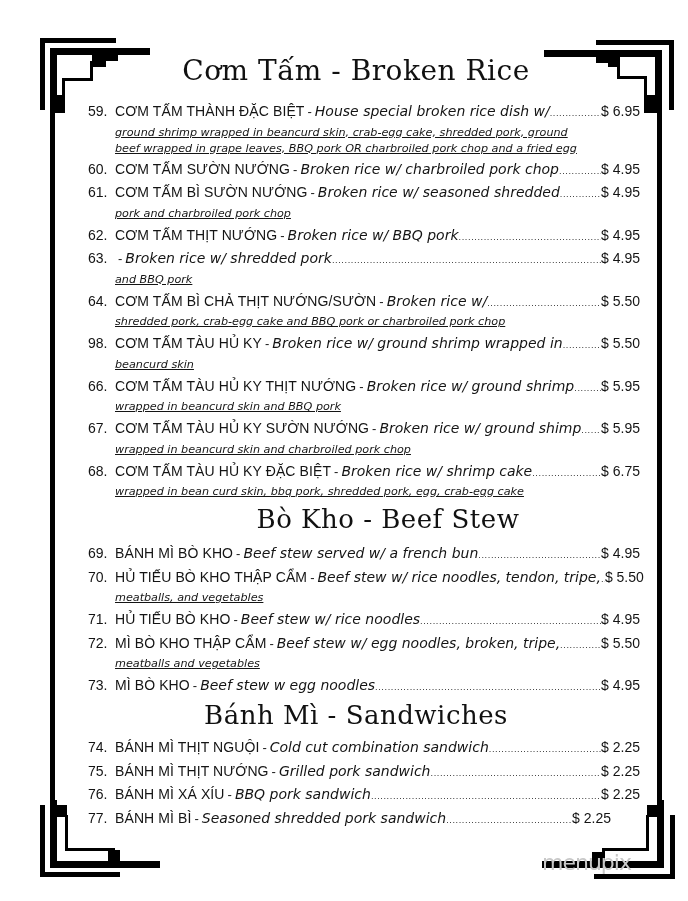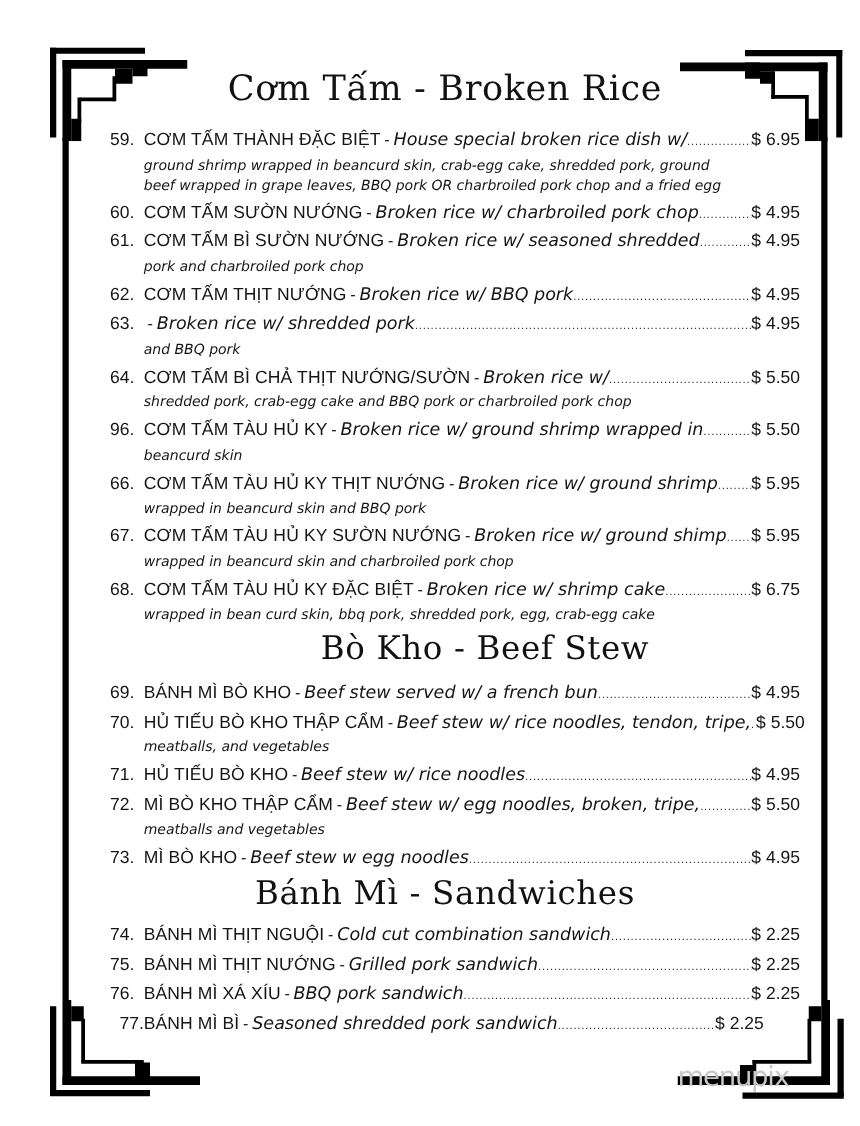--- a/index.html
+++ b/index.html
@@ -15,21 +15,21 @@
   .items { position: absolute; left: 76px; width: 552px; }
   .item { position: relative; font-size: 13.2px; line-height: 20.5px; }
   .line1 { display: flex; align-items: baseline; white-space: nowrap; }
   .num { width: 27px; flex: none; font-family: "Liberation Sans", sans-serif; font-size: 14px; }
   .name { font-family: "Liberation Sans", sans-serif; font-size: 14px; letter-spacing: 0.1px; }
   .dash { font-family: "Liberation Sans", sans-serif; font-size: 13px; margin: 0 3px; }
   .desc { font-style: italic; font-family: "DejaVu Sans", sans-serif; font-size: 14px; }
   .dots { flex: 1 1 auto; overflow: hidden; font-size: 8px; letter-spacing: 0.6px; white-space: nowrap; color: #222; min-width: 4px; }
   .dots::before { content: "................................................................................................................................................................................................................................."; }
   .price { flex: none; font-family: "Liberation Sans", sans-serif; font-size: 14px; }
-  .cont { padding-left: 27px; font-style: italic; font-family: "DejaVu Sans", sans-serif; font-size: 11.2px; line-height: 16px; white-space: nowrap; }
+  .cont { padding-left: 27px; font-style: italic; font-family: "DejaVu Sans", sans-serif; font-size: 11.2px; line-height: 16px; white-space: nowrap; text-decoration: underline; }
   .watermark { position: absolute; left: 530px; top: 850px; font-family: "DejaVu Sans", sans-serif; font-size: 22px; color: #c8c8c8; letter-spacing: -1px; }
 </style>
 </head>
 <body>
 
 <div class="frame">
 
   <svg class="corner" style="left:28px;top:38px" width="110" height="75" viewBox="0 0 110 75">
     <rect x="0" y="0" width="76" height="5" fill="#000"></rect>
     <rect x="0" y="0" width="5" height="72" fill="#000"></rect>
@@ -144,21 +144,21 @@
           <span class="name">CƠM TẤM BÌ CHẢ THỊT NƯỚNG/SƯỜN</span>
           <span class="dash">-</span>
           <span class="desc">Broken rice w/</span>
           <span class="dots"></span>
           <span class="price">$ 5.50</span>
         </div>
       <div class="cont" style="margin-bottom:3px;">shredded pork, crab-egg cake and BBQ pork or charbroiled pork chop</div>
     </div>
     <div class="item">
       <div class="line1">
-          <span class="num">96.</span>
+          <span class="num">98.</span>
           <span class="name">CƠM TẤM TÀU HỦ KY</span>
           <span class="dash">-</span>
           <span class="desc">Broken rice w/ ground shrimp wrapped in</span>
           <span class="dots"></span>
           <span class="price">$ 5.50</span>
         </div>
       <div class="cont" style="margin-bottom:3px;">beancurd skin</div>
     </div>
     <div class="item">
       <div class="line1">
@@ -278,21 +278,21 @@
     <div class="item">
       <div class="line1">
           <span class="num">76.</span>
           <span class="name">BÁNH MÌ XÁ XÍU</span>
           <span class="dash">-</span>
           <span class="desc">BBQ pork sandwich</span>
           <span class="dots"></span>
           <span class="price">$ 2.25</span>
         </div>
     </div>
-    <div class="item" style="width:523px;text-align:right;">
+    <div class="item" style="width:523px;">
       <div class="line1">
           <span class="num">77.</span>
           <span class="name">BÁNH MÌ BÌ</span>
           <span class="dash">-</span>
           <span class="desc">Seasoned shredded pork sandwich</span>
           <span class="dots"></span>
           <span class="price">$ 2.25</span>
         </div>
     </div>
   </div>

